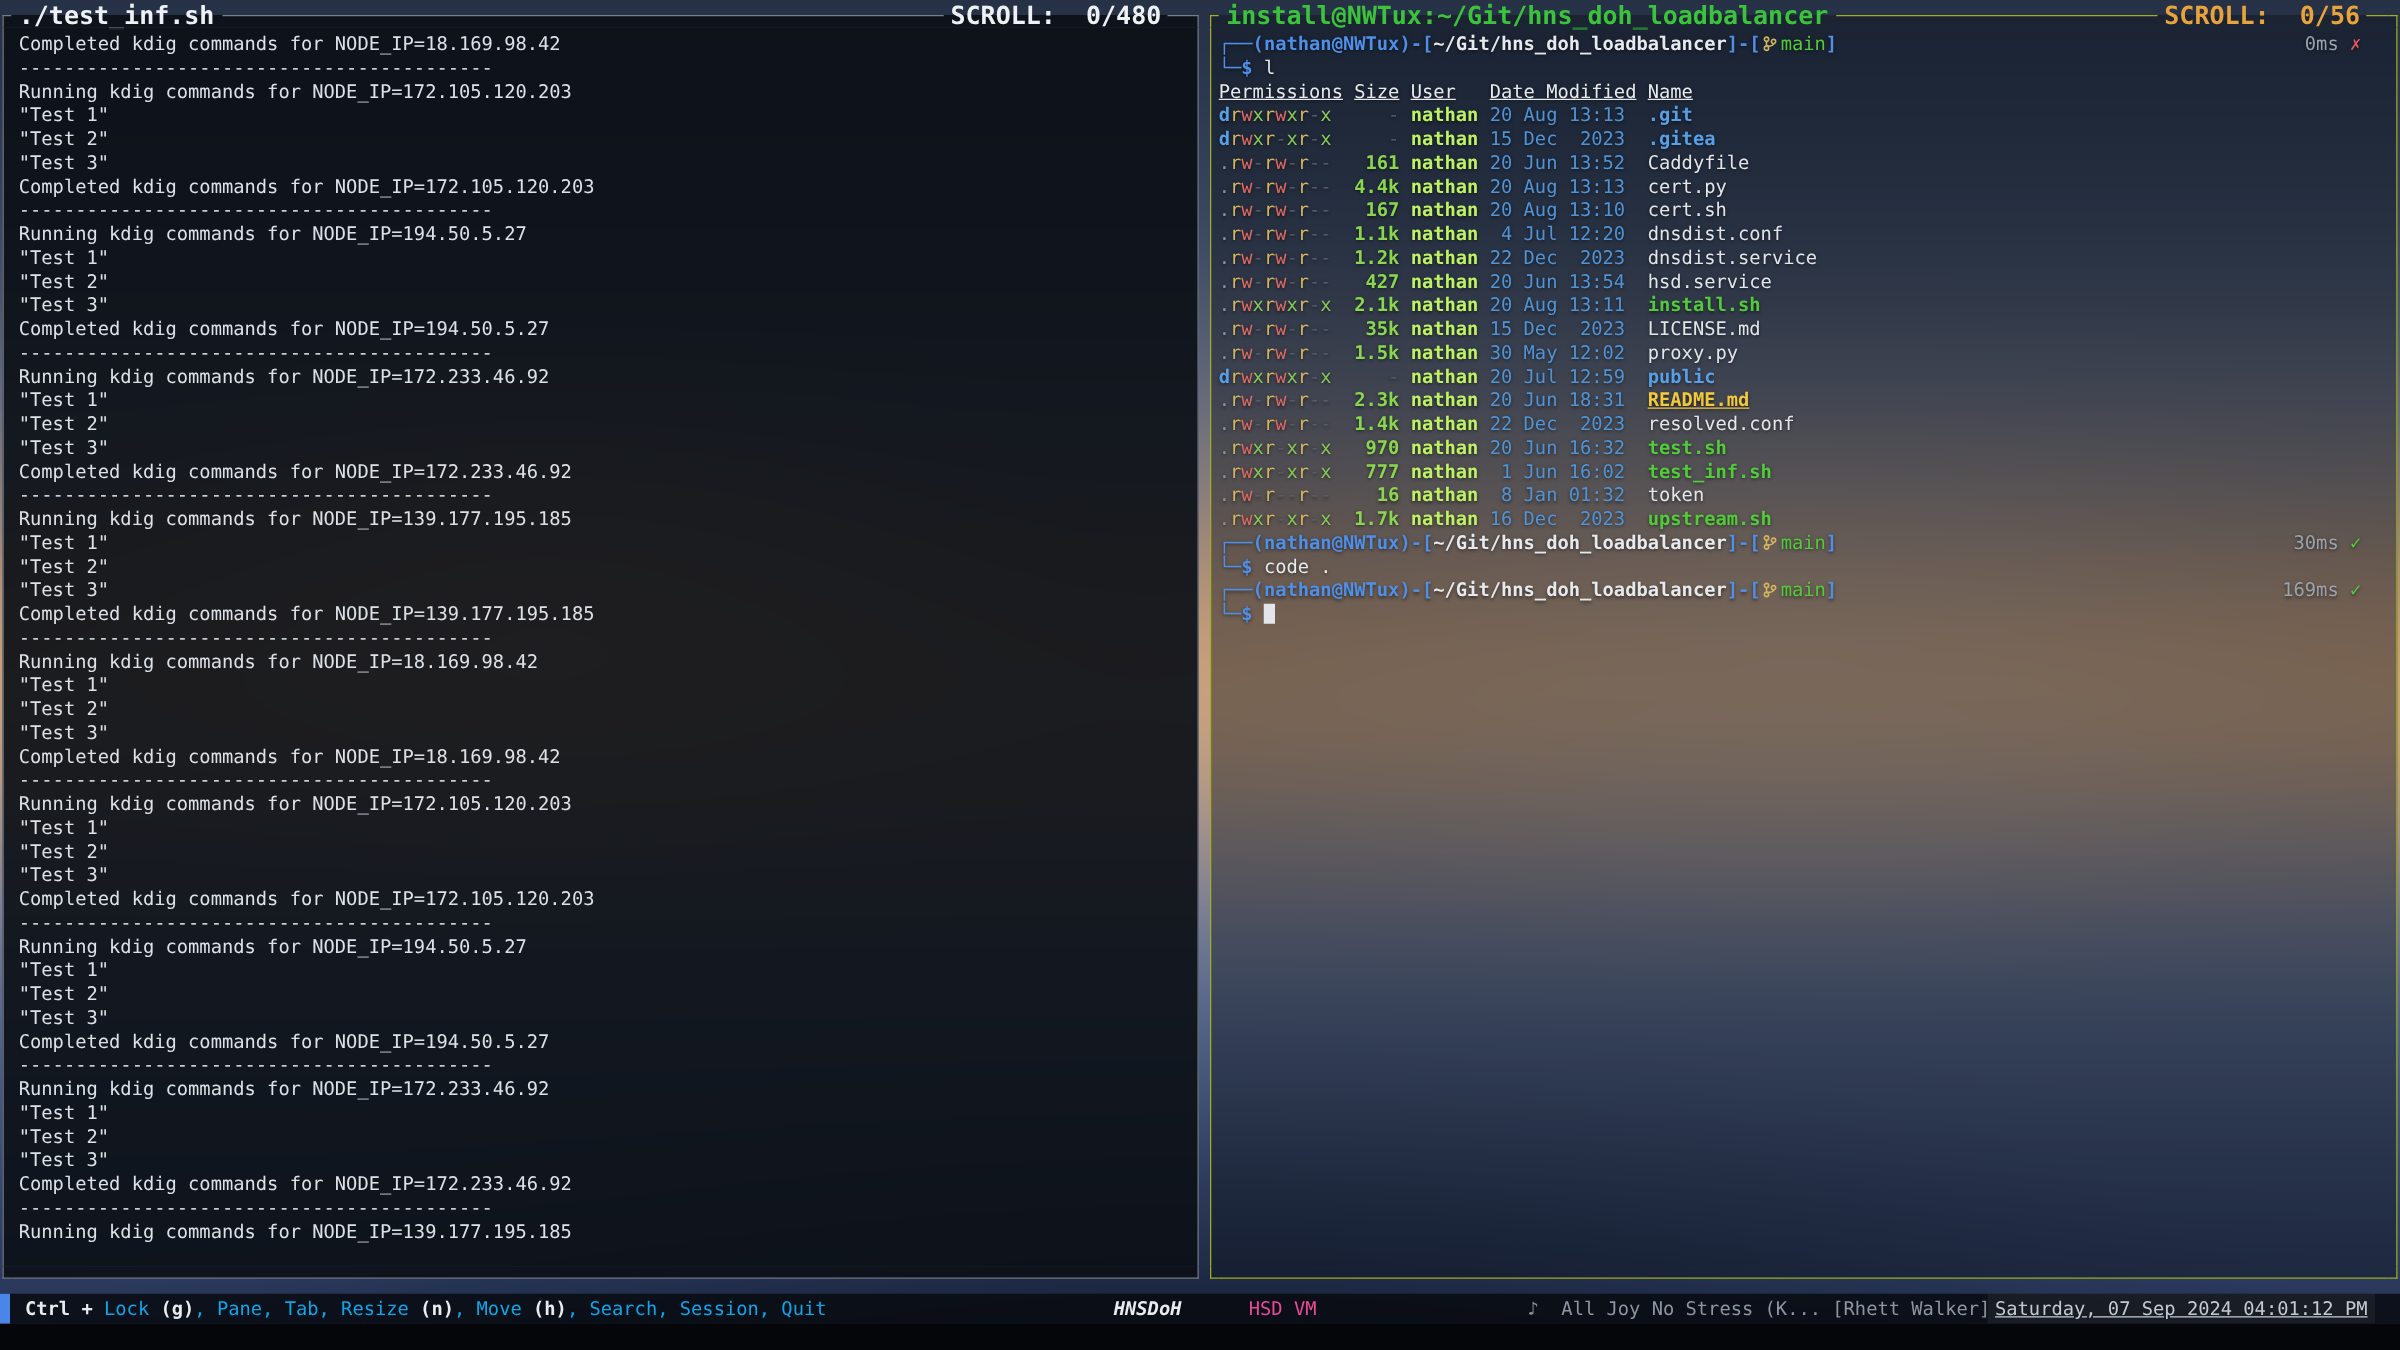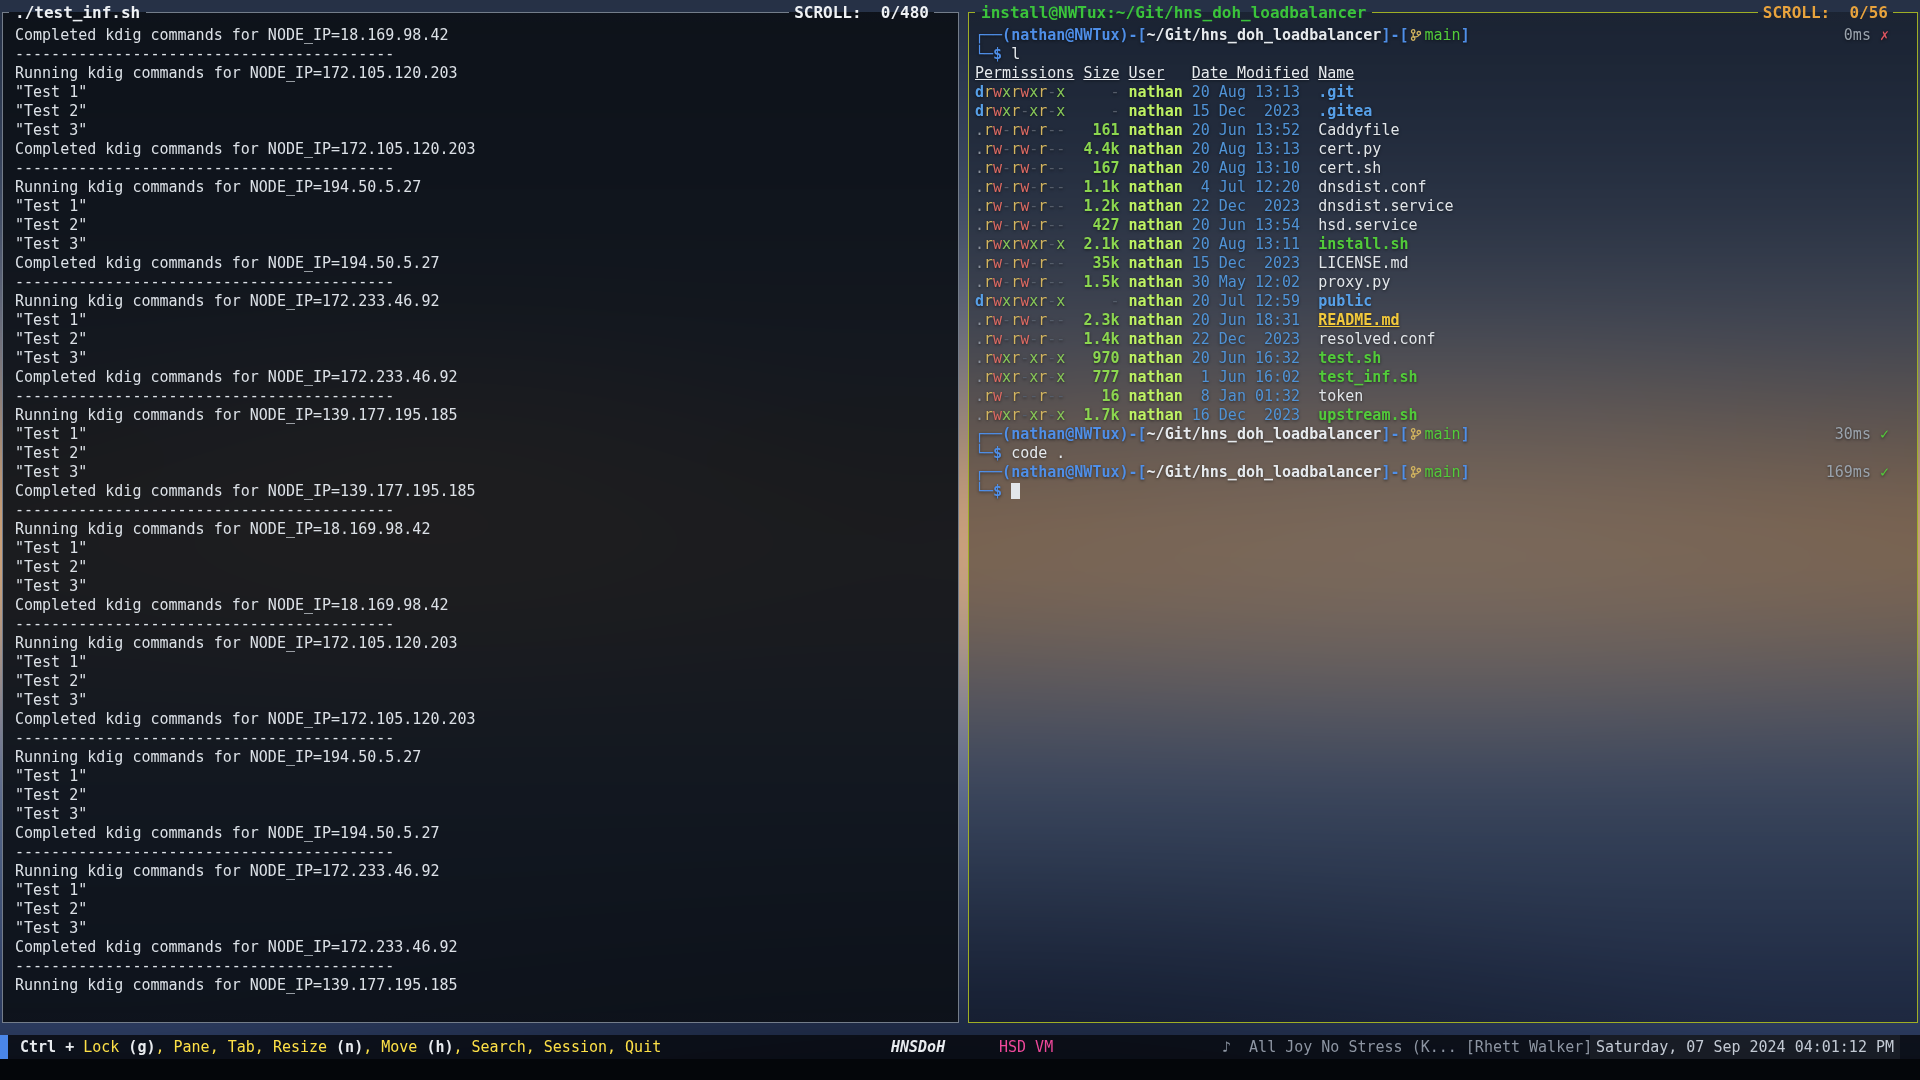--- a/index.html
+++ b/index.html
@@ -12,21 +12,21 @@
       radial-gradient(ellipse 900px 380px at 72% 50%, rgba(205,190,180,.35), rgba(205,190,180,0) 60%),
       radial-gradient(ellipse 1200px 420px at 50% 96%, rgba(10,16,30,.65), rgba(10,16,30,0) 70%),
       linear-gradient(180deg,#222b3b 0%,#27334a 12%,#3d4a63 24%,#6a6f80 34%,#a68a74 43%,
                       #d4a478 50%,#bb9b80 56%,#7e8296 64%,#55678c 70%,#46587a 76%,
                       #33436a 83%,#243354 90%,#182338 100%);}
   .workspace{position:absolute;left:0;top:0;width:1920px;height:1032px;box-sizing:border-box;
              padding:3px 2px 0 2px;display:flex;gap:9px;}
   .pane{display:flex;flex-direction:column;min-width:0;}
   .pane-left{flex:0 0 957px;--bc:#747d8a;--pane-bg:rgba(12,16,23,.92);}
   .pane-right{flex:1;--bc:#9fae25;--pane-bg:rgba(12,16,23,.42);}
-  .pane-top,.pane-bottom{display:flex;height:19px;flex:0 0 19px;font-size:16px;line-height:19px;}
+  .pane-top,.pane-bottom{display:flex;height:19px;flex:0 0 19px;font-size:20px;line-height:19px;}
   .pane-top{background:linear-gradient(to bottom, transparent 9px, var(--pane-bg) 9px);}
   .pane-bottom{background:linear-gradient(to bottom, var(--pane-bg) 10px, transparent 10px);}
   .corner{width:7px;box-sizing:border-box;flex:0 0 7px;}
   .corner.tl{margin-top:9px;height:10px;border-top:1px solid var(--bc);border-left:1px solid var(--bc);}
   .corner.tr{margin-top:9px;height:10px;border-top:1px solid var(--bc);border-right:1px solid var(--bc);}
   .corner.bl{height:10px;border-bottom:1px solid var(--bc);border-left:1px solid var(--bc);}
   .corner.br{height:10px;border-bottom:1px solid var(--bc);border-right:1px solid var(--bc);}
   .hline{flex:1;margin-top:9px;border-top:1px solid var(--bc);height:0;}
   .hline.short{flex:0 0 18px;}
   .pane-title{padding:0 6px;font-weight:bold;white-space:pre;}
@@ -53,25 +53,25 @@
   .n-file{color:#e2e6ea;} .n-readme{color:#f2c93c;font-weight:bold;text-decoration:underline;}
   .lhead{color:#e6eaee;text-decoration:underline;}
   .rprompt{position:absolute;right:24px;top:0;}
   .cursor{display:inline-block;width:9px;height:16px;background:#e2e6ea;vertical-align:-3px;}
   .branch-ico{display:inline-block;vertical-align:-2px;margin:0 3px 0 1px;}
   
   .statusbar{position:absolute;left:0;top:1035px;width:1920px;height:24px;
              background:rgba(8,11,17,.85);font-size:15px;line-height:24px;color:#cbd1d8;}
   .bar-accent{position:absolute;left:0;top:0;bottom:0;width:8px;background:#4a86e8;}
   .hints{position:absolute;left:20px;top:0;white-space:pre;}
-  .hint-mod{color:#e8ebef;} .hint-label{color:#fde047;} .hint-key{color:#e8ebef;}
+  .hint-mod{color:#e8ebef;} .hint-label{color:#0ea5e9;} .hint-key{color:#e8ebef;}
   .session{position:absolute;left:891px;top:0;font-weight:bold;font-style:italic;color:#e8ebef;white-space:pre;}
   .hostlabel{position:absolute;left:999px;top:0;color:#ec4899;white-space:pre;}
   .music{position:absolute;left:1222px;top:0;color:#8d95a2;white-space:pre;}
-  .clock{position:absolute;right:20px;top:0;color:#c3cad4;white-space:pre;background:rgba(255,255,255,.05);padding:0 6px;}
+  .clock{position:absolute;right:20px;top:0;color:#c3cad4;white-space:pre;background:rgba(255,255,255,.05);padding:0 6px;text-decoration:underline;}
   .bottomstrip{position:absolute;left:0;top:1059px;width:1920px;height:21px;background:#04060a;}
 </style>
 </head>
 <body>
 
 <div class="screen">
   <div class="wallpaper"></div>
 
   <div class="workspace">
 

